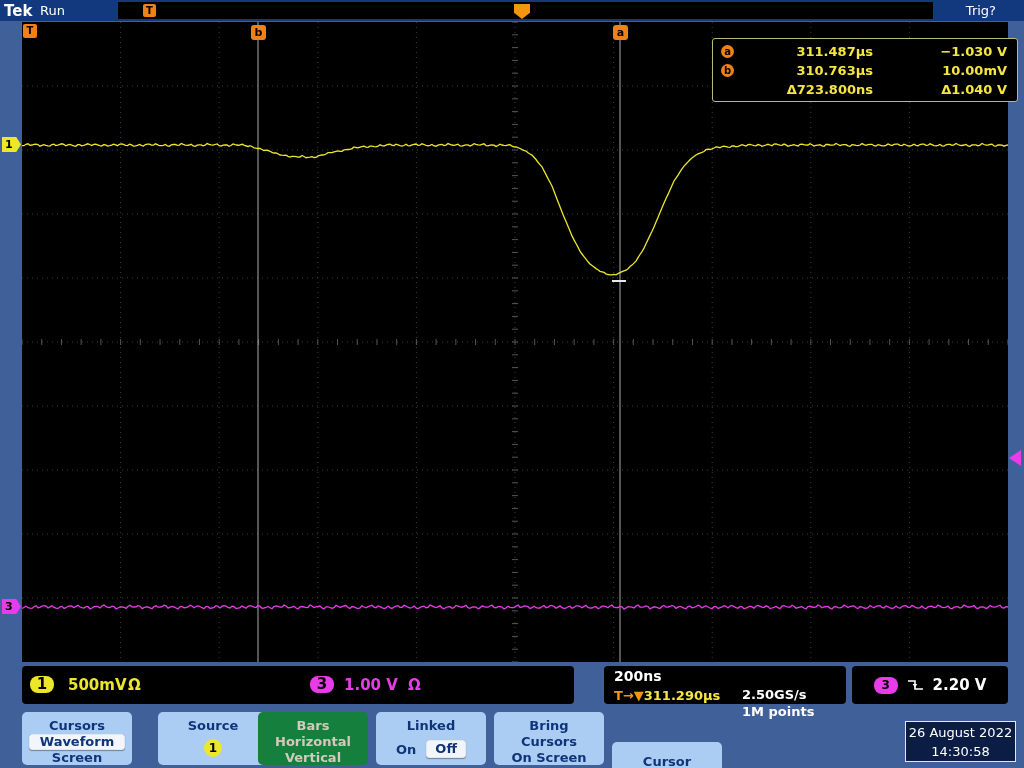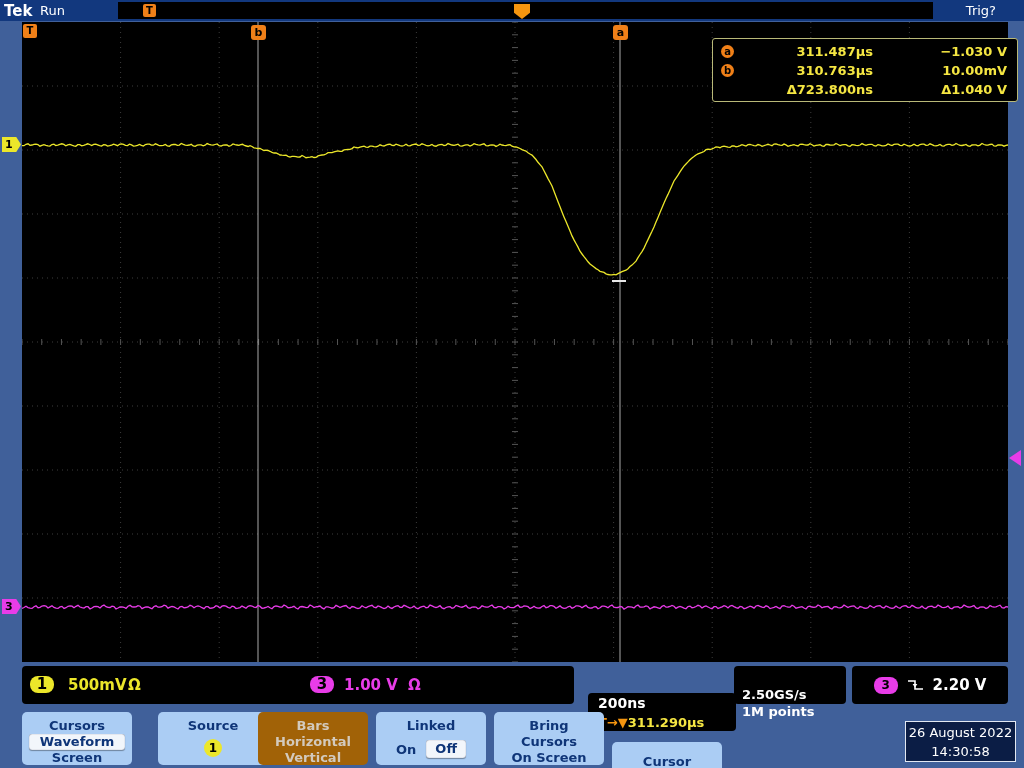--- a/index.html
+++ b/index.html
@@ -46,35 +46,35 @@
   
   .sbox{position:absolute;top:666px;height:38px;background:#000;border-radius:4px;box-sizing:border-box;}
   .ch-box{left:22px;width:552px;}
   .ch-box span{position:absolute;top:10px;font-size:15px;font-weight:bold;}
   .badge{display:inline-block;width:24px;height:17px;border-radius:8px;color:#000;
          font-size:12px;font-weight:bold;text-align:center;line-height:17px;}
   .badge.y{background:#ece72a;}
   .badge.m{background:#e83ce8;}
   .ch-box .b1{left:8px;}   .ch-box .s1{left:46px;color:#ece72a;} .ch-box .c1{left:106px;color:#ece72a;}
   .ch-box .b3{left:288px;} .ch-box .s3{left:322px;color:#e83ce8;} .ch-box .c3{left:386px;color:#e83ce8;}
-  .tb-box{left:588px;width:148px;padding:2px 16px 0 10px;margin-top:27px;}
+  .tb-box{left:604px;width:148px;padding:2px 16px 0 10px;}
   .tb-scale{color:#fff;font-size:14px;font-weight:bold;display:block;height:17px;}
   .tb-prefix{color:#f5950f;font-size:13px;font-weight:bold;}
   .tb-pos{color:#f5e642;font-size:13px;font-weight:bold;}
   .acq-box{left:734px;width:112px;padding:20px 0 0 8px;color:#fff;font-size:13px;font-weight:bold;line-height:17px;}
   .trg-box{left:852px;width:156px;display:flex;align-items:center;justify-content:center;gap:9px;}
   .trg-box .lvl{color:#fff;font-size:15px;font-weight:bold;}
 
   
   .mbtn{position:absolute;top:712px;width:110px;height:53px;background:#abcdf4;border-radius:5px;
         color:#0f3578;font-size:13px;font-weight:bold;text-align:center;box-sizing:border-box;padding-top:6px;}
   .mbtn .line{display:block;line-height:16px;}
   .opt{display:block;margin:0 7px;border-radius:3px;line-height:16px;}
   .opt.sel{background:#f2f6fb;box-shadow:inset 0 0 1px #667,0 1px 1px rgba(0,0,0,.35);}
-  .mbtn.disabled{background:#a16207;color:#d3cabd;}
+  .mbtn.disabled{background:#15803d;color:#d3cabd;}
   .src-circle{width:18px;height:18px;border-radius:50%;background:#ece72a;color:#000;margin:5px auto 0;
               font-size:12px;font-weight:bold;line-height:18px;}
   .onoff{display:flex;justify-content:center;gap:10px;margin-top:6px;align-items:center;}
   .onoff .opt{margin:0;padding:1px 9px;}
   .units-pad{padding-top:12px;margin-top:30px;}
   .datetime{position:absolute;left:905px;top:721px;width:111px;height:41px;background:#0b1d45;
             border:1px solid #e2e8f2;color:#fff;font-size:13px;text-align:center;line-height:19px;
             box-sizing:border-box;padding-top:1px;}
 </style>
 </head>

